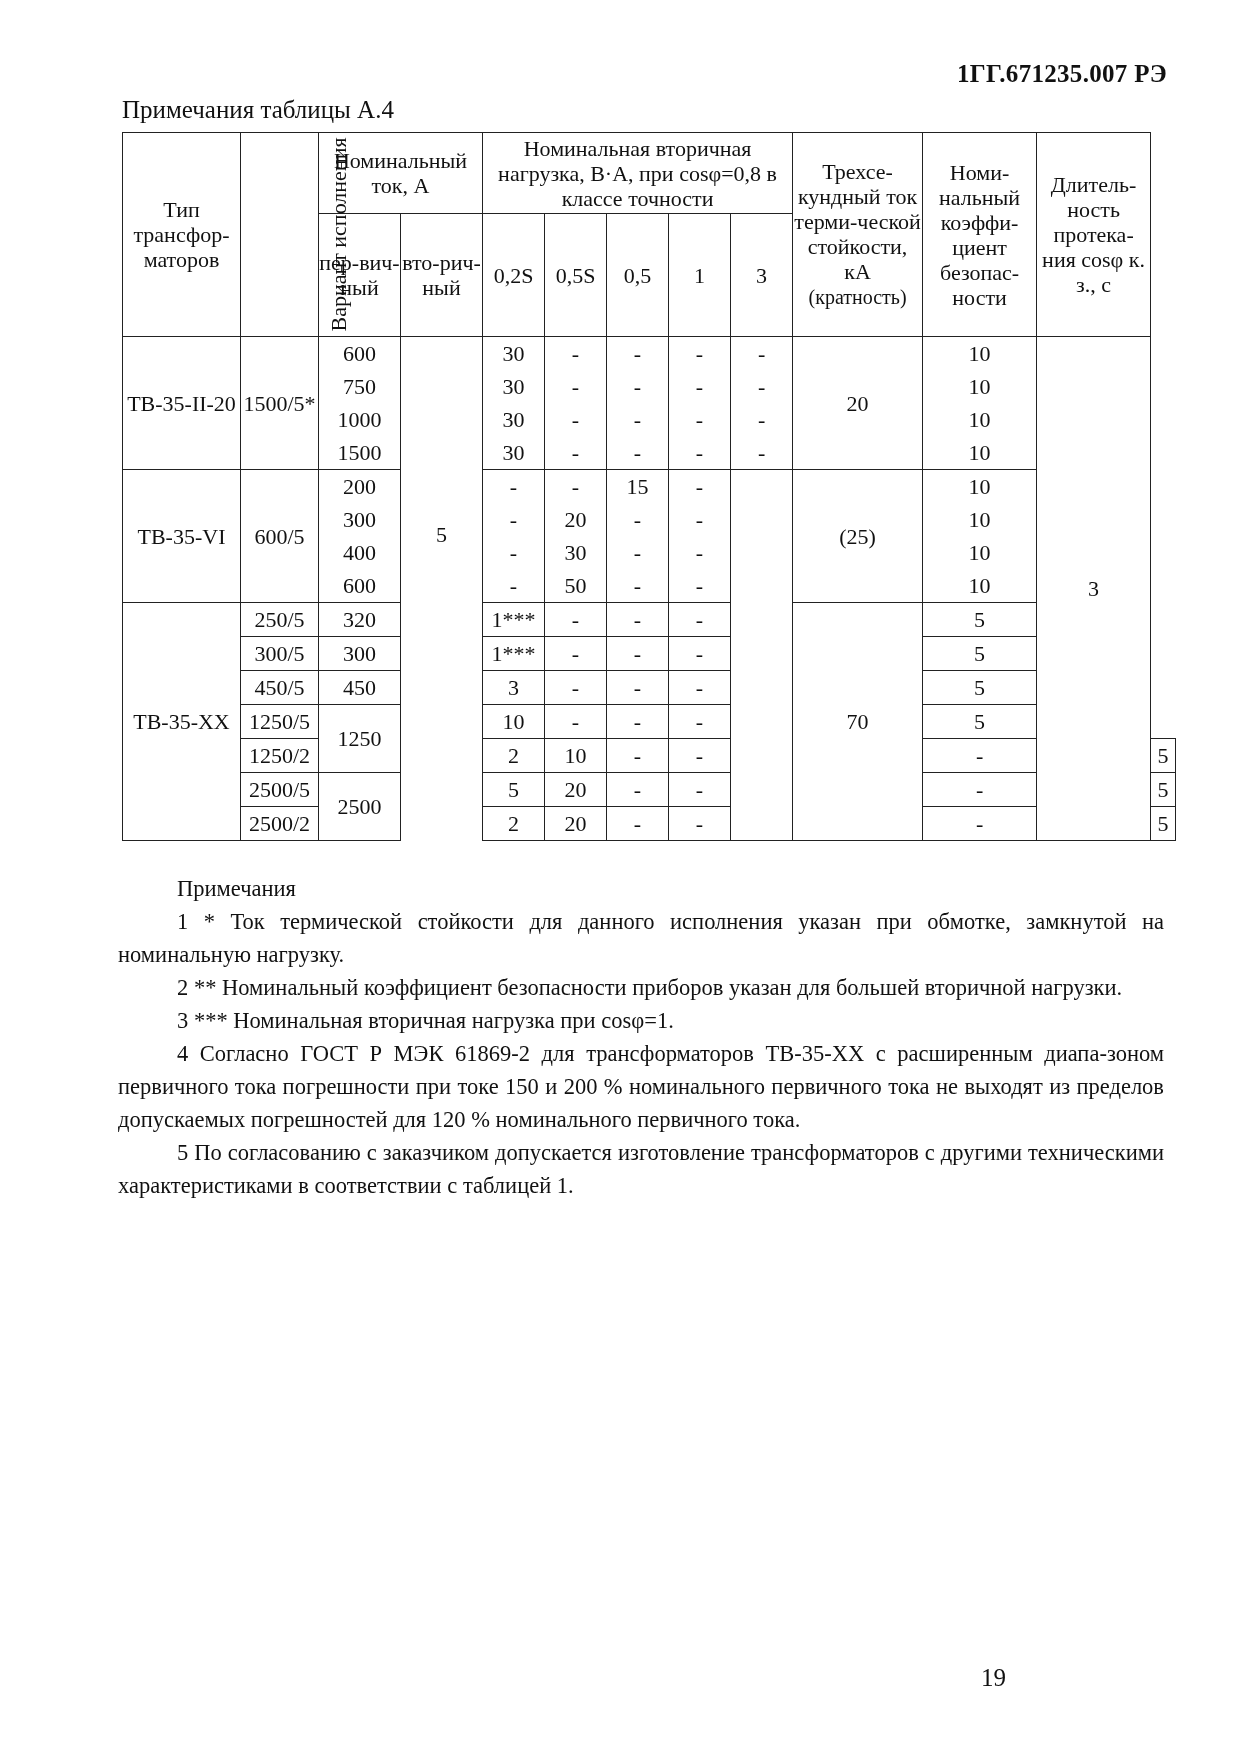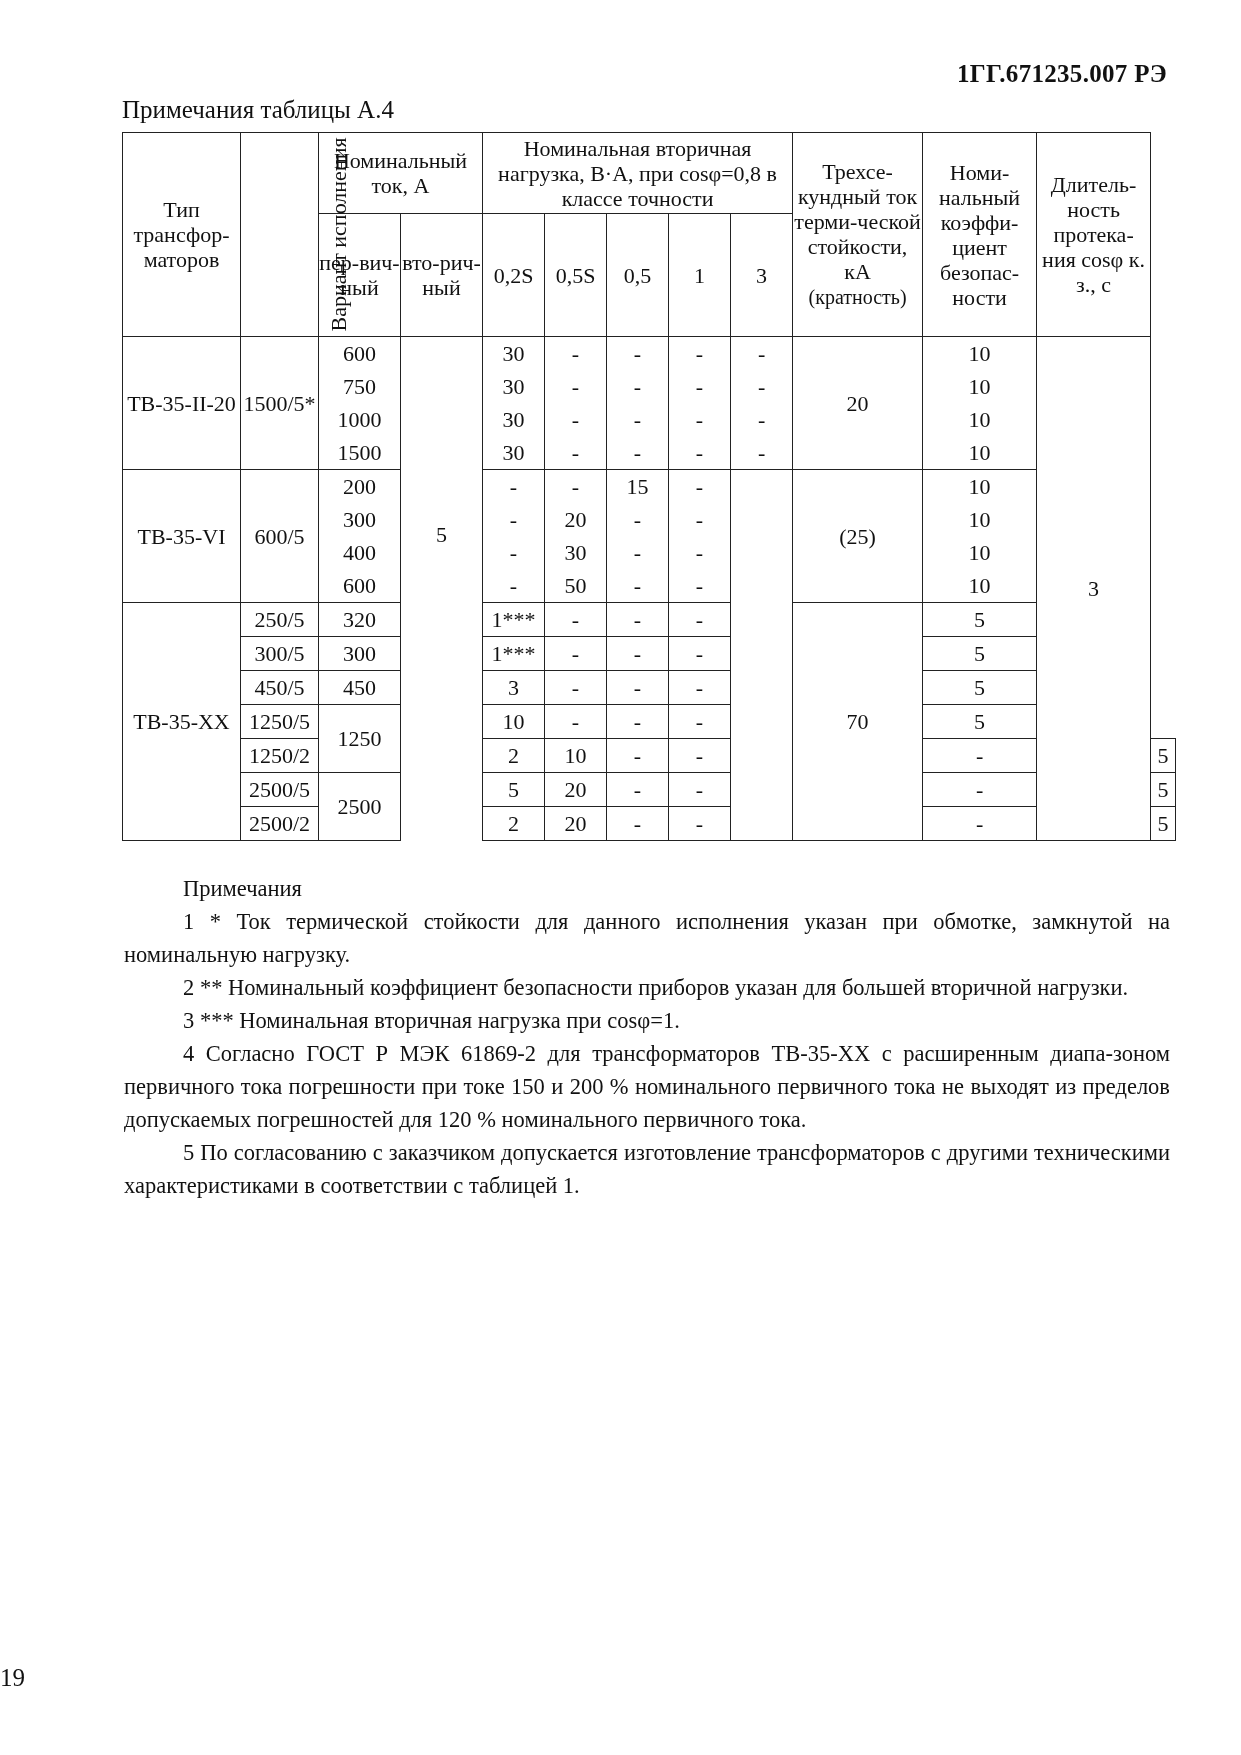--- a/index.html
+++ b/index.html
@@ -9,24 +9,24 @@
   table.main { position:absolute; top:132px; left:122px; width:1054px; border-collapse:collapse; font-size:22px; table-layout:fixed; }
   table.main td { border:1.5px solid #222; text-align:center; vertical-align:middle; padding:0; line-height:25px; }
   table.main tr.hdr1 td { height:80px; }
   table.main tr.hdr2 td { height:122px; }
   table.main tr.r td { height:33px; }
   .rot { display:inline-block; transform:rotate(-90deg); white-space:nowrap; line-height:27px; }
   .small { font-size:20px; }
   td.nb { border-top:none !important; border-bottom:none !important; }
   td.nbt { border-top:none !important; }
   td.nbb { border-bottom:none !important; }
-  .notes { position:absolute; top:872px; left:124px; width:1046px; font-size:22.5px; line-height:33px; }
+  .notes { position:absolute; top:872px; left:118px; width:1046px; font-size:22.5px; line-height:33px; }
   .notes p { margin:0; text-align:justify; text-indent:59px; }
   .notes p.title { text-indent:59px; }
-  .pageno { position:absolute; top:1664px; left:0; width:1006px; text-align:left; font-size:25px; }
+  .pageno { position:absolute; top:1664px; left:0; width:1006px; text-align:right; font-size:25px; }
 </style>
 </head>
 <body>
 
 <div class="docnum">1ГГ.671235.007 РЭ</div>
 <div class="caption">Примечания таблицы А.4</div>
 
 <table class="main">
   <colgroup>
     <col style="width:118px">

